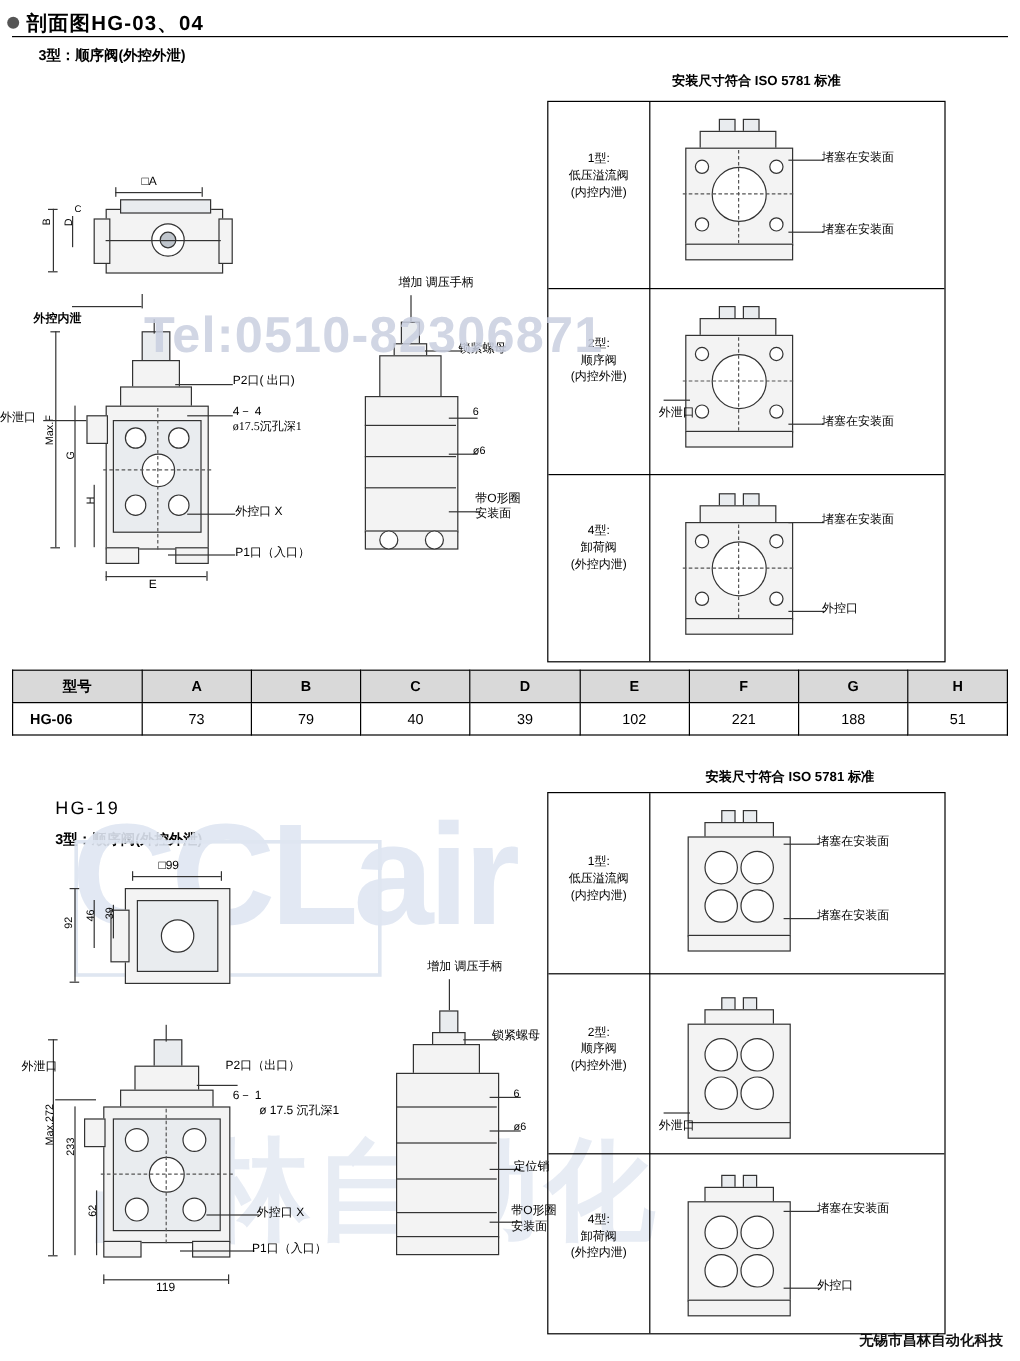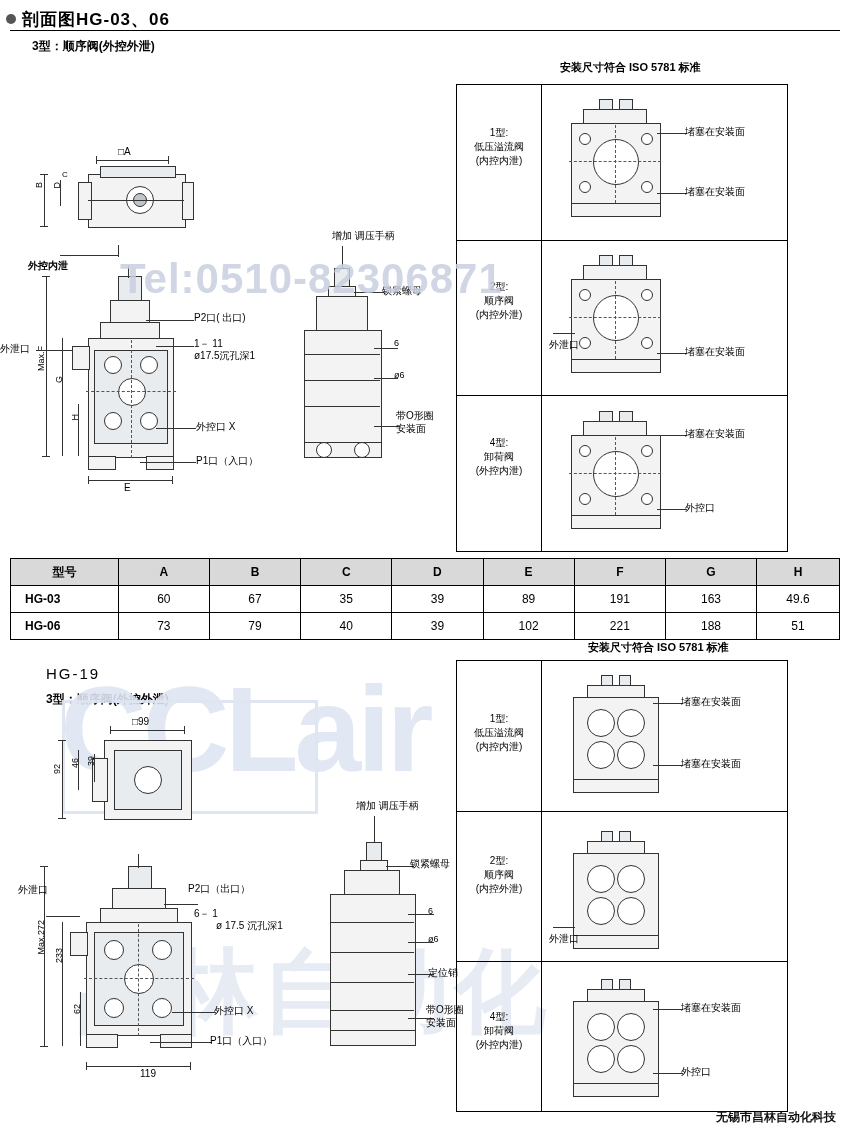--- a/index.html
+++ b/index.html
@@ -97,21 +97,21 @@
   .cir{position:absolute;border:1px solid #333;border-radius:50%;background:#fff;}
   .cir-f{position:absolute;border:1px solid #333;border-radius:50%;background:#bfc5cc;}
   .vert-lbl{position:absolute;font-size:9px;writing-mode:vertical-rl;transform:rotate(180deg);white-space:nowrap;}
 </style>
 </head>
 <body>
 
 <div class="page">
 
   <div class="head-bullet"></div>
-  <div class="head-title">剖面图HG-03、06</div>
+  <div class="head-title">剖面图HG-03、04</div>
   <div class="sub-title">3型：顺序阀(外控外泄)</div>
   <div class="abs ln ln-h" style="left:10px;top:30px;width:830px;background:#000;"></div>
 
   <div class="iso-note">安装尺寸符合 ISO 5781 标准</div>
 
   <div class="dwg" style="left:0;top:150px;width:250px;height:400px;">
 
     <div class="bx" style="left:88px;top:24px;width:96px;height:52px;"></div>
     <div class="bx2" style="left:100px;top:16px;width:74px;height:10px;"></div>
     <div class="cir" style="left:126px;top:36px;width:26px;height:26px;"></div>
@@ -167,22 +167,22 @@
     <div class="vert-lbl" style="left:70px;top:264px;">H</div>
 
     <div class="ln ln-h" style="left:88px;top:330px;width:84px;"></div>
     <div class="ln ln-v" style="left:88px;top:326px;height:8px;"></div>
     <div class="ln ln-v" style="left:172px;top:326px;height:8px;"></div>
     <div class="lbl abs" style="left:124px;top:332px;">E</div>
 
     <div class="ln ln-h" style="left:146px;top:170px;width:48px;"></div>
     <div class="lbl abs" style="left:194px;top:162px;">P2口( 出口)</div>
     <div class="ln ln-h" style="left:156px;top:196px;width:38px;"></div>
-    <div class="lbl abs" style="left:194px;top:188px;">1－ 11</div>
-    <div class="lbl abs" style="left:194px;top:200px;">ø17.5沉孔深1</div>
+    <div class="lbl abs" style="left:194px;top:188px;">4－ 4</div>
+    <div class="lbl abs" style="left:194px;top:200px;font-family:Liberation Serif, serif;">ø17.5沉孔深1</div>
     <div class="ln ln-h" style="left:156px;top:278px;width:40px;"></div>
     <div class="lbl abs" style="left:196px;top:271px;">外控口 X</div>
     <div class="ln ln-h" style="left:140px;top:312px;width:56px;"></div>
     <div class="lbl abs" style="left:196px;top:305px;">P1口（入口）</div>
 
     <div class="ln ln-h" style="left:36px;top:200px;width:36px;"></div>
     <div class="lbl abs" style="left:0px;top:193px;">外泄口</div>
   </div>
 
   <div class="dwg" style="left:290px;top:230px;width:180px;height:300px;">
@@ -295,31 +295,20 @@
         <th style="width:11%">C</th>
         <th style="width:11%">D</th>
         <th style="width:11%">E</th>
         <th style="width:11%">F</th>
         <th style="width:11%">G</th>
         <th style="width:10%">H</th>
       </tr>
     </thead>
     <tbody>
       <tr>
-        <td class="model">HG-03</td>
-        <td>60</td>
-        <td>67</td>
-        <td>35</td>
-        <td>39</td>
-        <td>89</td>
-        <td>191</td>
-        <td>163</td>
-        <td>49.6</td>
-      </tr>
-      <tr>
         <td class="model">HG-06</td>
         <td>73</td>
         <td>79</td>
         <td>40</td>
         <td>39</td>
         <td>102</td>
         <td>221</td>
         <td>188</td>
         <td>51</td>
       </tr>
@@ -374,21 +363,21 @@
     <div class="ln ln-h" style="left:40px;top:146px;width:8px;"></div>
     <div class="ln ln-h" style="left:40px;top:326px;width:8px;"></div>
     <div class="vert-lbl" style="left:36px;top:200px;">Max.272</div>
     <div class="ln ln-v" style="left:62px;top:202px;height:124px;"></div>
     <div class="vert-lbl" style="left:54px;top:228px;">233</div>
     <div class="ln ln-v" style="left:80px;top:272px;height:54px;"></div>
     <div class="vert-lbl" style="left:72px;top:284px;">62</div>
     <div class="ln ln-h" style="left:86px;top:346px;width:104px;"></div>
     <div class="ln ln-v" style="left:86px;top:342px;height:8px;"></div>
     <div class="ln ln-v" style="left:190px;top:342px;height:8px;"></div>
-    <div class="lbl abs" style="left:140px;top:348px;">119</div>
+    <div class="lbl abs" style="left:130px;top:348px;">119</div>
 
     <div class="ln ln-h" style="left:46px;top:196px;width:34px;"></div>
     <div class="lbl abs" style="left:18px;top:164px;">外泄口</div>
     <div class="ln ln-h" style="left:164px;top:184px;width:34px;"></div>
     <div class="lbl abs" style="left:188px;top:163px;">P2口（出口）</div>
     <div class="lbl abs" style="left:194px;top:188px;">6－ 1</div>
     <div class="lbl abs" style="left:188px;top:200px;padding-left:28px;">ø 17.5 沉孔深1</div>
     <div class="ln ln-h" style="left:172px;top:292px;width:44px;"></div>
     <div class="lbl abs" style="left:214px;top:285px;">外控口 X</div>
     <div class="ln ln-h" style="left:150px;top:322px;width:62px;"></div>

